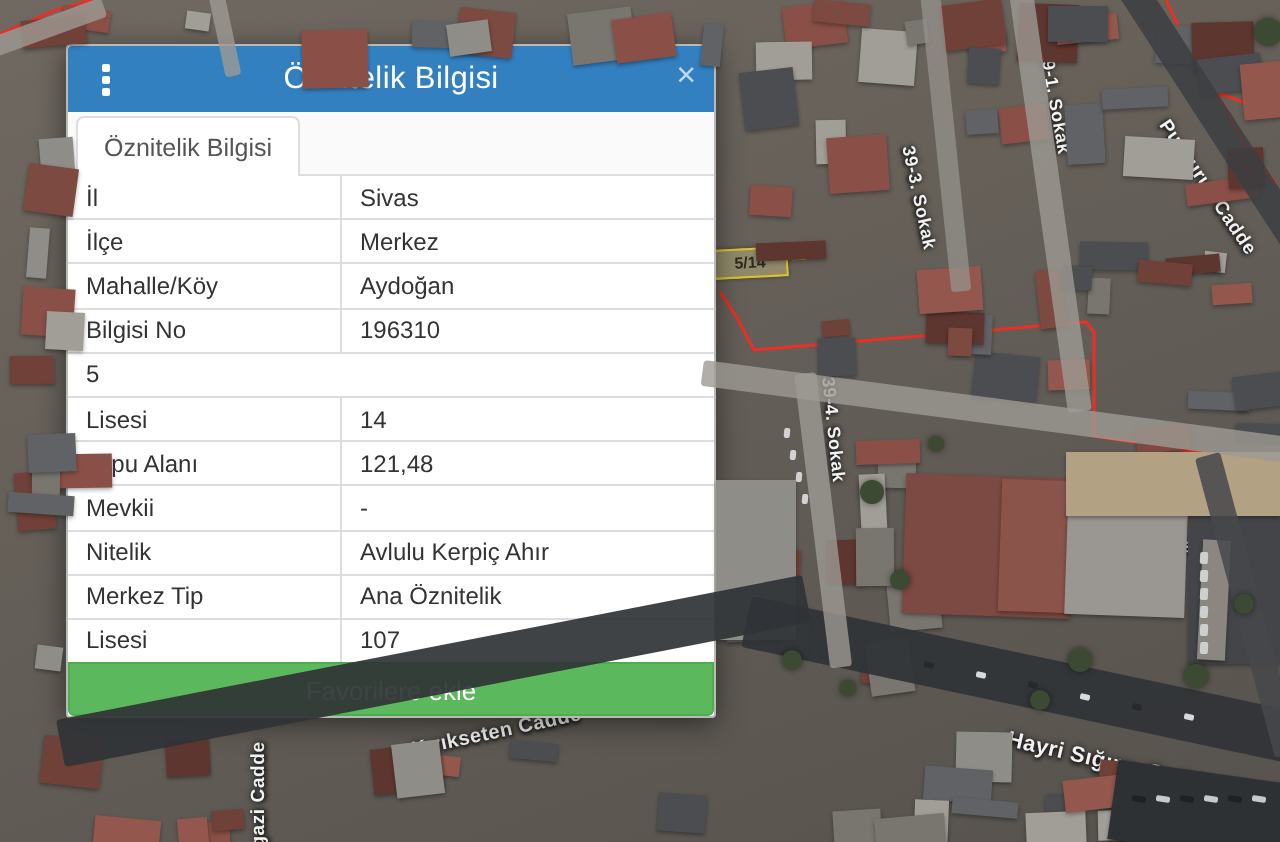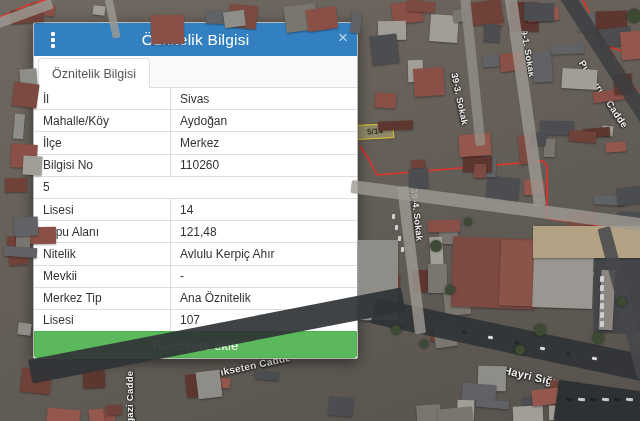--- a/index.html
+++ b/index.html
@@ -251,49 +251,49 @@
     <div id="tabbar">
       <div class="tab active">Öznitelik Bilgisi</div>
     </div>
 
     <div id="tbl">
       <div class="trow">
         <div class="tlabel">İl</div>
         <div class="tvalue">Sivas</div>
       </div>
       <div class="trow">
+        <div class="tlabel">İlçe</div>
+        <div class="tvalue">Merkez</div>
+      </div>
+      <div class="trow">
         <div class="tlabel">Mahalle/Köy</div>
         <div class="tvalue">Aydoğan</div>
       </div>
       <div class="trow">
-        <div class="tlabel">İlçe</div>
-        <div class="tvalue">Merkez</div>
-      </div>
-      <div class="trow">
         <div class="tlabel">Bilgisi No</div>
-        <div class="tvalue">110260</div>
+        <div class="tvalue">196310</div>
       </div>
       <div class="trow">
         <div class="tvalue">5</div>
       </div>
       <div class="trow">
         <div class="tlabel">Lisesi</div>
         <div class="tvalue">14</div>
       </div>
       <div class="trow">
         <div class="tlabel">Tapu Alanı</div>
         <div class="tvalue">121,48</div>
       </div>
       <div class="trow">
+        <div class="tlabel">Mevkii</div>
+        <div class="tvalue">-</div>
+      </div>
+      <div class="trow">
         <div class="tlabel">Nitelik</div>
         <div class="tvalue">Avlulu Kerpiç Ahır</div>
-      </div>
-      <div class="trow">
-        <div class="tlabel">Mevkii</div>
-        <div class="tvalue">-</div>
       </div>
       <div class="trow">
         <div class="tlabel">Merkez Tip</div>
         <div class="tvalue">Ana Öznitelik</div>
       </div>
       <div class="trow">
         <div class="tlabel">Lisesi</div>
         <div class="tvalue">107</div>
       </div>
     </div>

